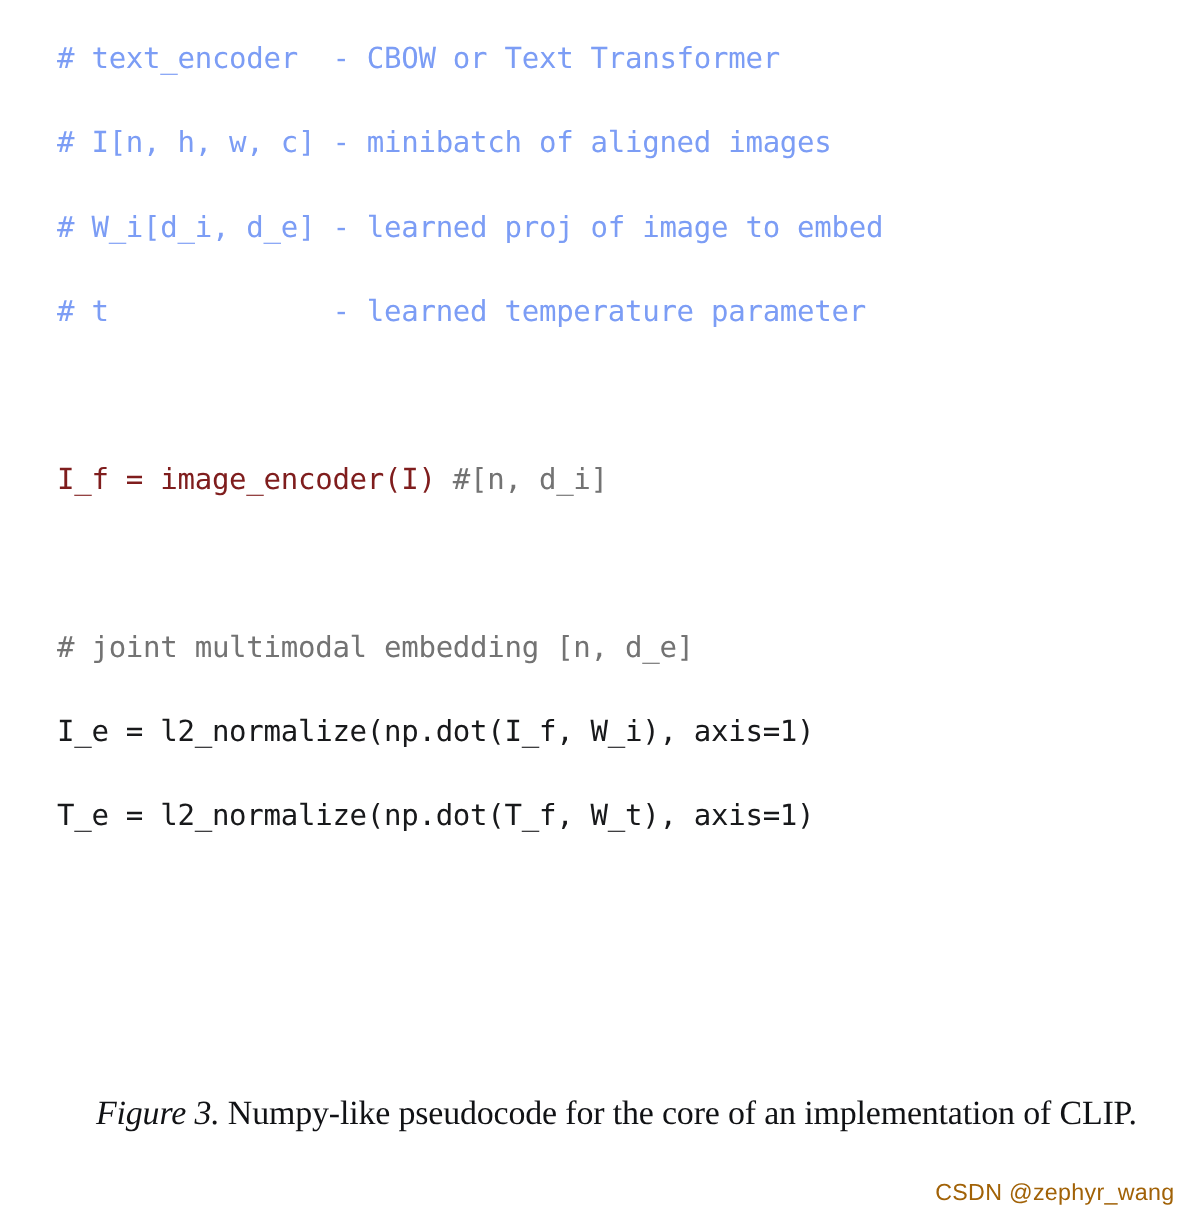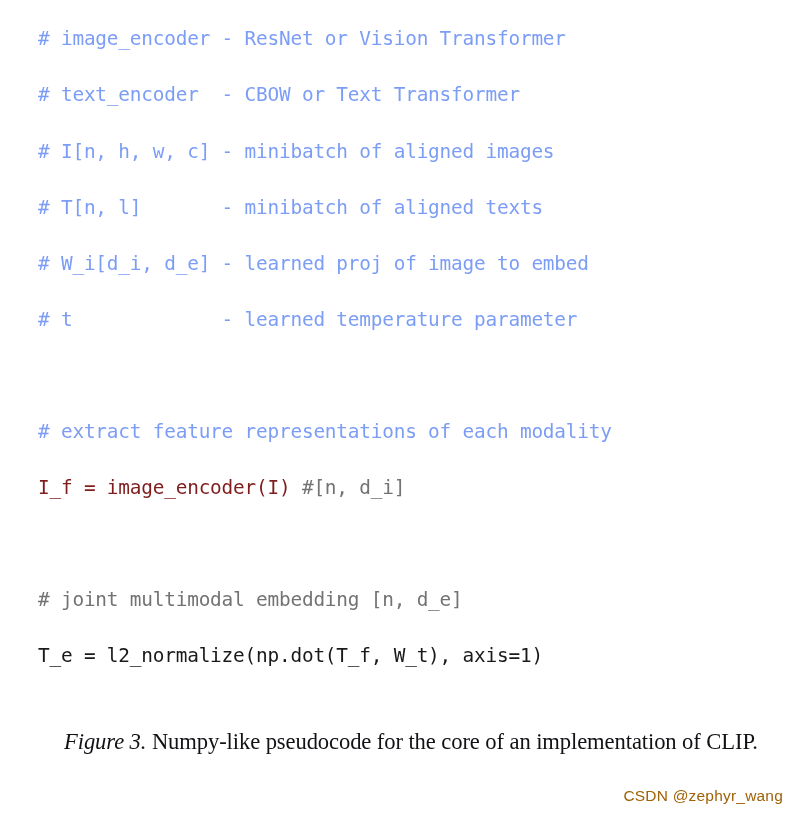--- a/index.html
+++ b/index.html
@@ -90,31 +90,30 @@
     letter-spacing: 0.2px;
     white-space: nowrap;
     user-select: none;
   }
 </style>
 </head>
 <body>
 
 <div id="figure-root">
 
-  <pre class="code-listing" id="code-listing"><span class="code-line comment"># image_encoder - ResNet or Vision Transformer</span>
+  <pre class="code-listing" id="code-listing">
 <span class="code-line comment"># text_encoder  - CBOW or Text Transformer</span>
 <span class="code-line comment"># I[n, h, w, c] - minibatch of aligned images</span>
-<span class="code-line comment"># T[n, l]       - minibatch of aligned texts</span>
 <span class="code-line comment"># W_i[d_i, d_e] - learned proj of image to embed</span>
 <span class="code-line comment"># t             - learned temperature parameter</span>
 <span class="code-line blank">&nbsp;</span>
-<span class="code-line comment"># extract feature representations of each modality</span>
 <span class="code-line"><span class="tok-code">I_f = image_encoder(I) </span><span class="tok-comment">#[n, d_i]</span></span>
 <span class="code-line blank">&nbsp;</span>
 <span class="code-line"><span class="tok-comment"># joint multimodal embedding [n, d_e]</span></span>
+<span class="code-line">I_e = l2_normalize(np.dot(I_f, W_i), axis=1)</span>
 <span class="code-line">T_e = l2_normalize(np.dot(T_f, W_t), axis=1)</span>
 
 
 
 
 
 
 
 
 

